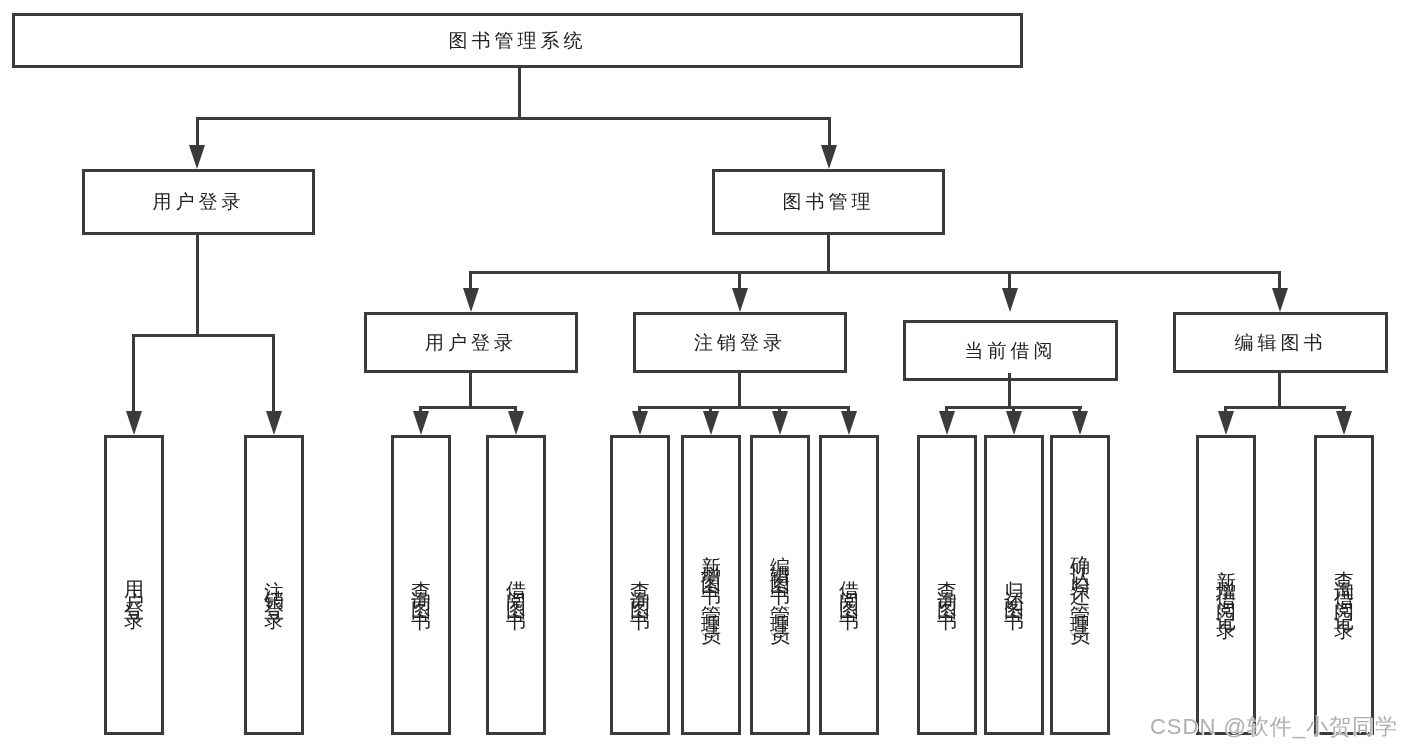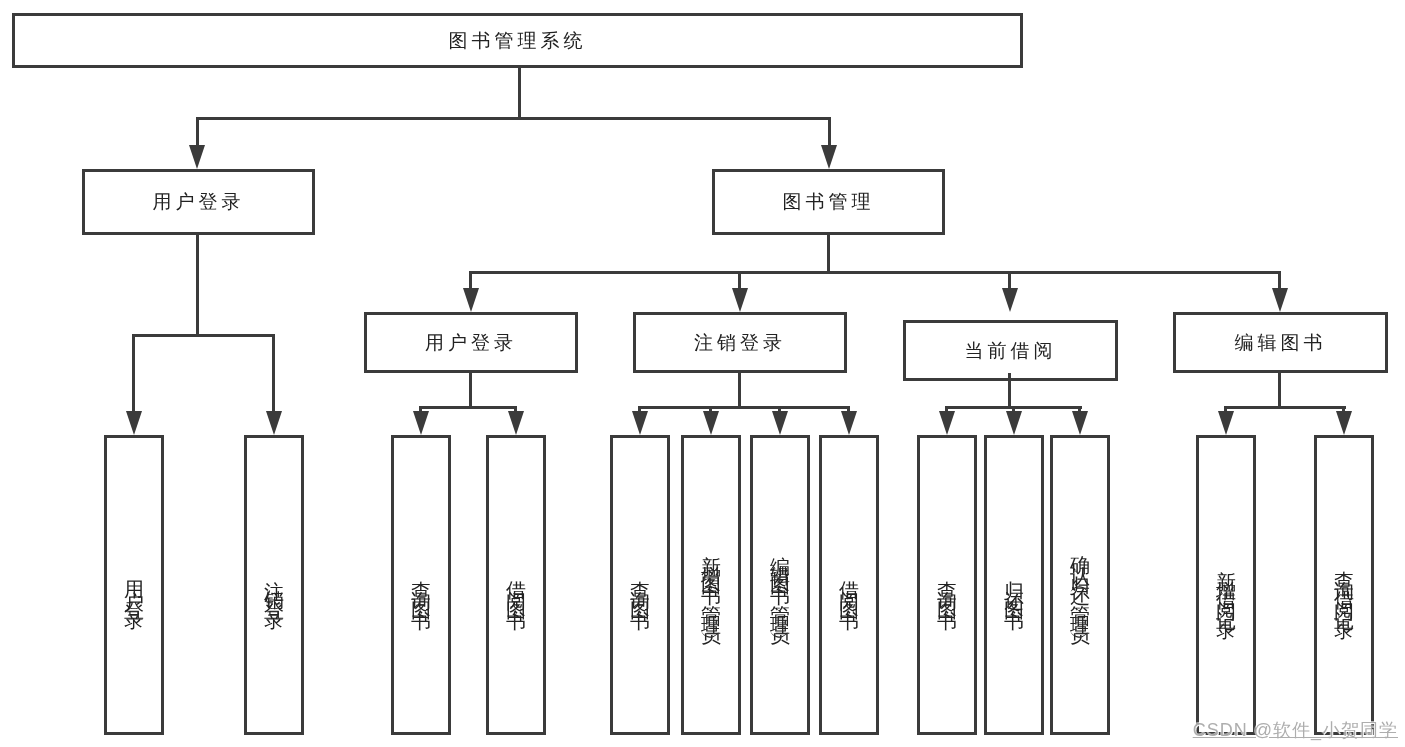--- a/index.html
+++ b/index.html
@@ -27,24 +27,23 @@
     white-space:nowrap;
   }
   .line{position:absolute;background:var(--line);}
   .arr{
     position:absolute;width:0;height:0;
     border-left:8px solid transparent;border-right:8px solid transparent;
     border-top:24px solid var(--line);
   }
   .watermark{
     position:absolute;right:7px;bottom:5px;
-    font-size:18px;letter-spacing:1px;color:var(--wm);
+    font-size:22px;letter-spacing:1px;color:var(--wm);
     text-shadow:1px 1px 0 rgba(255,255,255,.95), -1px -1px 0 rgba(255,255,255,.6);
     white-space:nowrap;
-    text-decoration:underline;
   }
 </style>
 </head>
 <body>
 
 <div class="canvas">
 
   <div class="box hbox" style="left:12px;top:13px;width:1011px;height:55px;">
     <span class="lbl">图书管理系统</span>
   </div>

